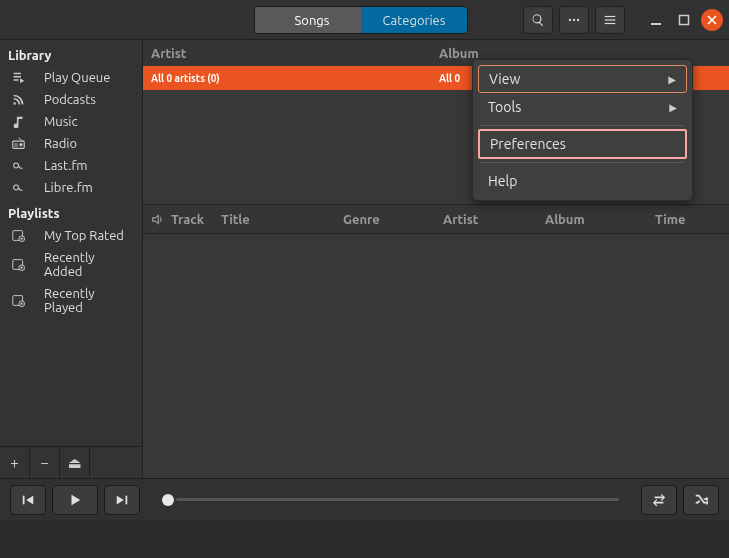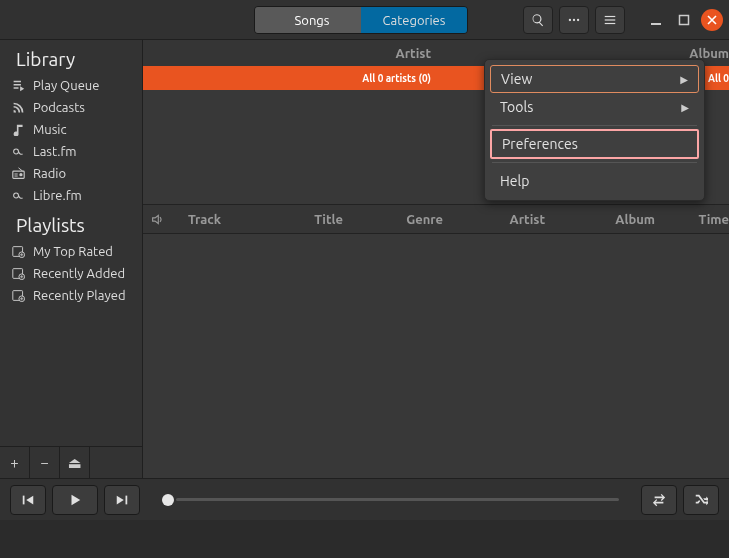--- a/index.html
+++ b/index.html
@@ -13,28 +13,28 @@
   .tab-btn.active { background: #595959; color: #fff; padding-left: 8px; }
   .hdr-right { margin-left: auto; display: flex; align-items: center; gap: 6px; }
   .icon-btn { width: 30px; height: 28px; background: #3c3c3c; border: 1px solid #202020; border-radius: 4px; display: flex; align-items: center; justify-content: center; cursor: pointer; color: #ddd; }
   .icon-btn svg { width: 14px; height: 14px; fill: #ddd; }
   .win-btn { width: 22px; height: 22px; display: flex; align-items: center; justify-content: center; cursor: pointer; color: #ccc; }
   .win-close { width: 22px; height: 22px; background: #e95420; border-radius: 50%; display: flex; align-items: center; justify-content: center; cursor: pointer; color: #fff; font-weight: bold; font-size: 12px; }
 
   
   .main { display: flex; height: 438px; }
   .sidebar { width: 143px; background: #333333; border-right: 1px solid #1f1f1f; display: flex; flex-direction: column; }
-  .sb-section-title { font-weight: normal; color: #eee; padding: 8px 8px 4px 16px; font-size: 19px; }
-  .sb-item { display: flex; align-items: center; gap: 8px; padding: 4px 6px 4px 12px; cursor: pointer; font-size: 13px; color: #ddd; }
+  .sb-section-title { font-weight: bold; color: #eee; padding: 8px 8px 4px 8px; font-size: 13px; }
+  .sb-item { display: flex; align-items: center; gap: 19px; padding: 4px 6px 4px 12px; cursor: pointer; font-size: 13px; color: #ddd; }
   .sb-item svg { width: 13px; height: 13px; fill: #c8c8c8; flex-shrink: 0; }
   .sb-flex { flex: 1; }
   .sb-footer { display: flex; border-top: 1px solid #1f1f1f; height: 32px; }
   .sb-footer .fbtn { flex: 0 0 30px; display: flex; align-items: center; justify-content: center; border-right: 1px solid #1f1f1f; cursor: pointer; color: #ccc; font-size: 15px; }
 
-  .content { flex: 1; display: flex; flex-direction: column; background: #383838; position: relative; text-align: right; }
+  .content { flex: 1; display: flex; flex-direction: column; background: #383838; position: relative; }
 
   
   .browse-head { display:flex; height:26px; align-items:center; background:#353535; color:#999; font-weight:bold; font-size:13px; }
   .bh-artist { width:288px; padding-left:8px; }
   .bh-album { flex:1; padding-left:8px; }
   .browse-row { display:flex; height:24px; align-items:center; background:#e95420; color:#fff; font-weight:bold; font-size:10px; }
   .br-artist { width:288px; padding-left:8px; }
   .br-album { flex:1; padding-left:8px; }
 
   .browse-body { flex: 0 0 114px; background: #383838; }
@@ -54,21 +54,21 @@
   .player { height:42px; border-top:1px solid #1f1f1f; background:#313131; display:flex; align-items:center; padding:0 10px; gap:6px; }
   .pbtn { width:36px; height:30px; border:1px solid #1a1a1a; background:#3c3c3c; border-radius:4px; display:flex; align-items:center; justify-content:center; cursor:pointer; }
   .pbtn.play { width:46px; }
   .pbtn svg { fill:#e0e0e0; width:14px; height:14px; }
   .progress { flex:1; display:flex; align-items:center; margin:0 16px; }
   .progress .knob { width:12px; height:12px; background:#e7e7e7; border-radius:50%; }
   .progress .track { flex:1; height:3px; background:#555; margin-left:2px; border-radius:2px; }
   .right-btns { display:flex; gap:6px; }
 
   
-  .dropdown { position:absolute; left:484px; top:59px; width:221px; background:#3f3f3f; border:1px solid #2a2a2a; border-radius:5px; box-shadow:0 3px 10px rgba(0,0,0,0.5); padding:5px 5px; z-index:50; }
+  .dropdown { position:absolute; left:472px; top:59px; width:221px; background:#3f3f3f; border:1px solid #2a2a2a; border-radius:5px; box-shadow:0 3px 10px rgba(0,0,0,0.5); padding:5px 5px; z-index:50; }
   .dd-item { height:28px; display:flex; align-items:center; padding:0 10px; color:#e2e2e2; font-size:14px; border-radius:3px; cursor:pointer; justify-content:space-between; }
   .dd-item .arrow { font-size:10px; color:#ccc; }
   .dd-item.view { border:1px solid #e08b5f; }
   .dd-sep { height:1px; background:#555; margin:4px 2px; }
   .dd-item.pref-wrap { padding:0; }
   .pref-box { border:2px solid #fca5a5; border-radius:2px; width:100%; height:30px; display:flex; align-items:center; padding:0 10px; margin:-1px 0;text-align:right; }
 </style>
 </head>
 <body>
 
@@ -135,34 +135,34 @@
       <span>Podcasts</span>
     </div>
     <div class="sb-item">
       <svg viewBox="0 0 16 16">
           <path d="M6 2v8.6A3 3 0 108 13V5h5V2z"></path>
         </svg>
       <span>Music</span>
     </div>
     <div class="sb-item">
       <svg viewBox="0 0 16 16">
-          <circle cx="5" cy="8" r="3" fill="none" stroke="#c8c8c8" stroke-width="1.3"></circle>
-          <path d="M8 8c1 3 3 4 5 3" fill="none" stroke="#c8c8c8" stroke-width="1.3"></path>
-        </svg>
-      <span>Last.fm</span>
-    </div>
-    <div class="sb-item">
-      <svg viewBox="0 0 16 16">
           <rect x="1" y="5" width="14" height="9" rx="1" fill="none" stroke="#c8c8c8" stroke-width="1.4"></rect>
           <circle cx="11" cy="9.5" r="2"></circle>
           <rect x="3" y="8" width="4" height="1.2"></rect>
           <rect x="3" y="10.5" width="4" height="1.2"></rect>
           <path d="M13 5L8 1" stroke="#c8c8c8" stroke-width="1.2"></path>
         </svg>
       <span>Radio</span>
+    </div>
+    <div class="sb-item">
+      <svg viewBox="0 0 16 16">
+          <circle cx="5" cy="8" r="3" fill="none" stroke="#c8c8c8" stroke-width="1.3"></circle>
+          <path d="M8 8c1 3 3 4 5 3" fill="none" stroke="#c8c8c8" stroke-width="1.3"></path>
+        </svg>
+      <span>Last.fm</span>
     </div>
     <div class="sb-item">
       <svg viewBox="0 0 16 16">
           <circle cx="5" cy="8" r="3" fill="none" stroke="#c8c8c8" stroke-width="1.3"></circle>
           <path d="M8 8c1 3 3 4 5 3" fill="none" stroke="#c8c8c8" stroke-width="1.3"></path>
         </svg>
       <span>Libre.fm</span>
     </div>
 
     <div class="sb-section-title">Playlists</div>

